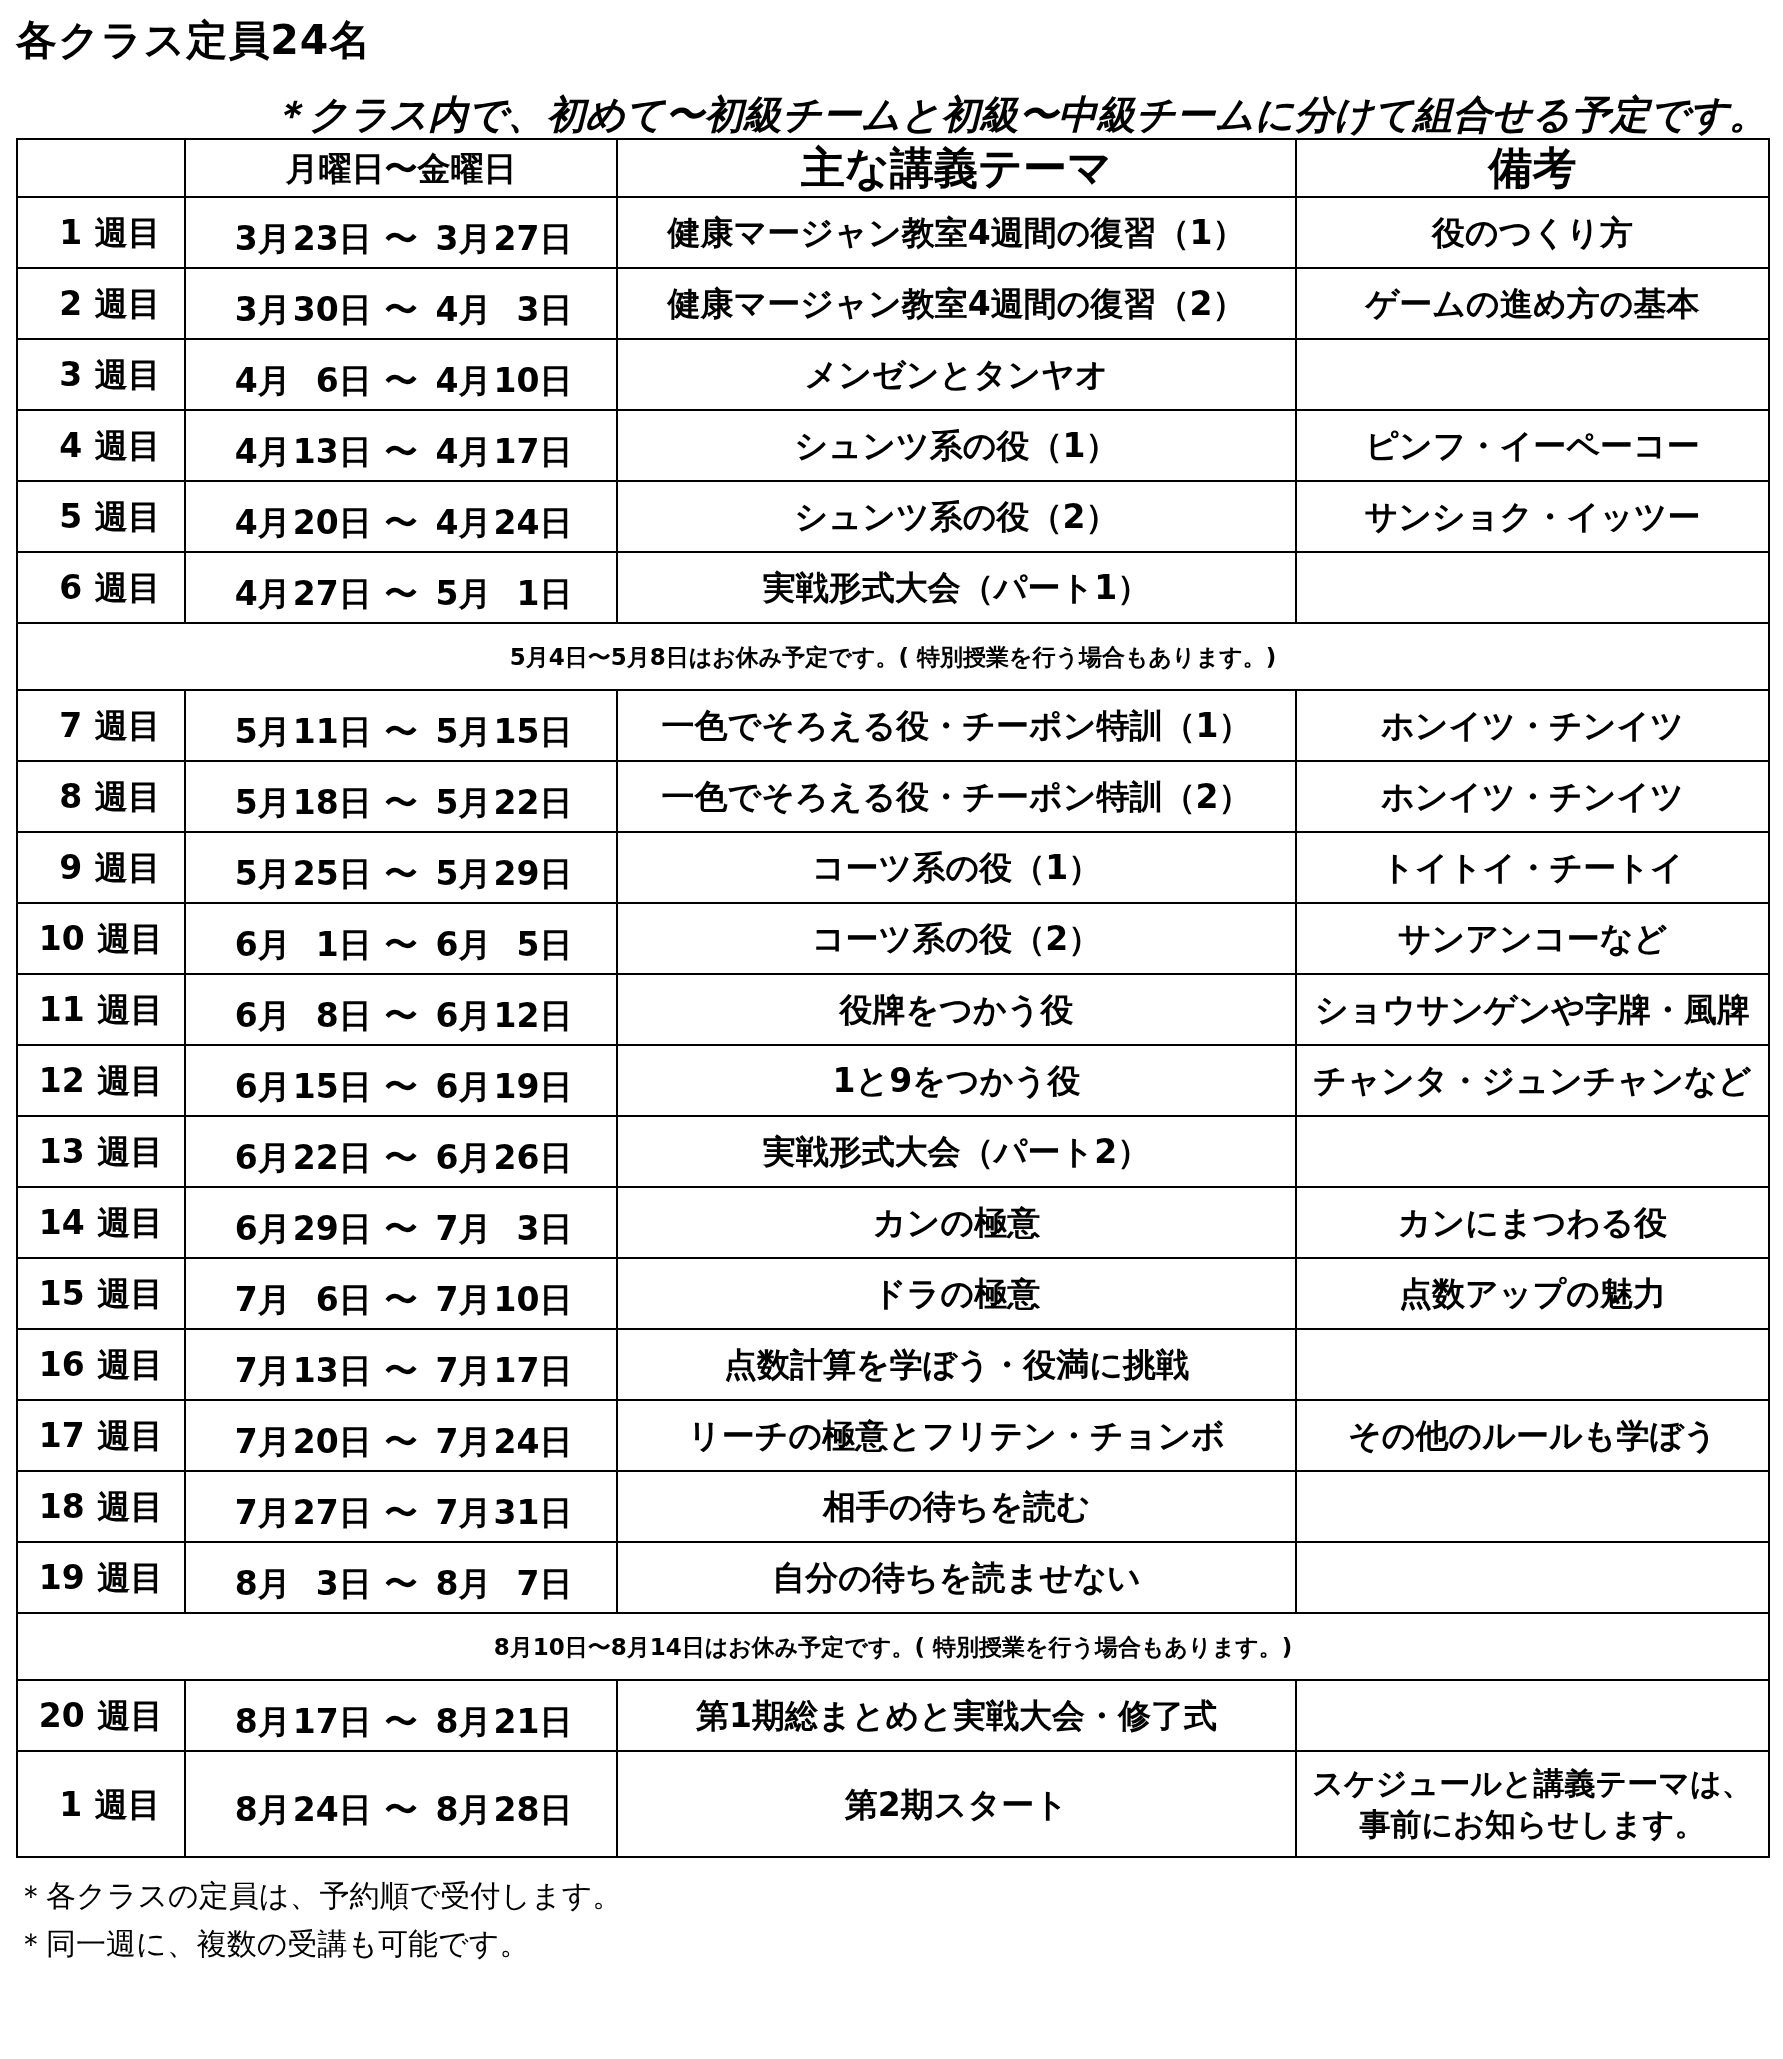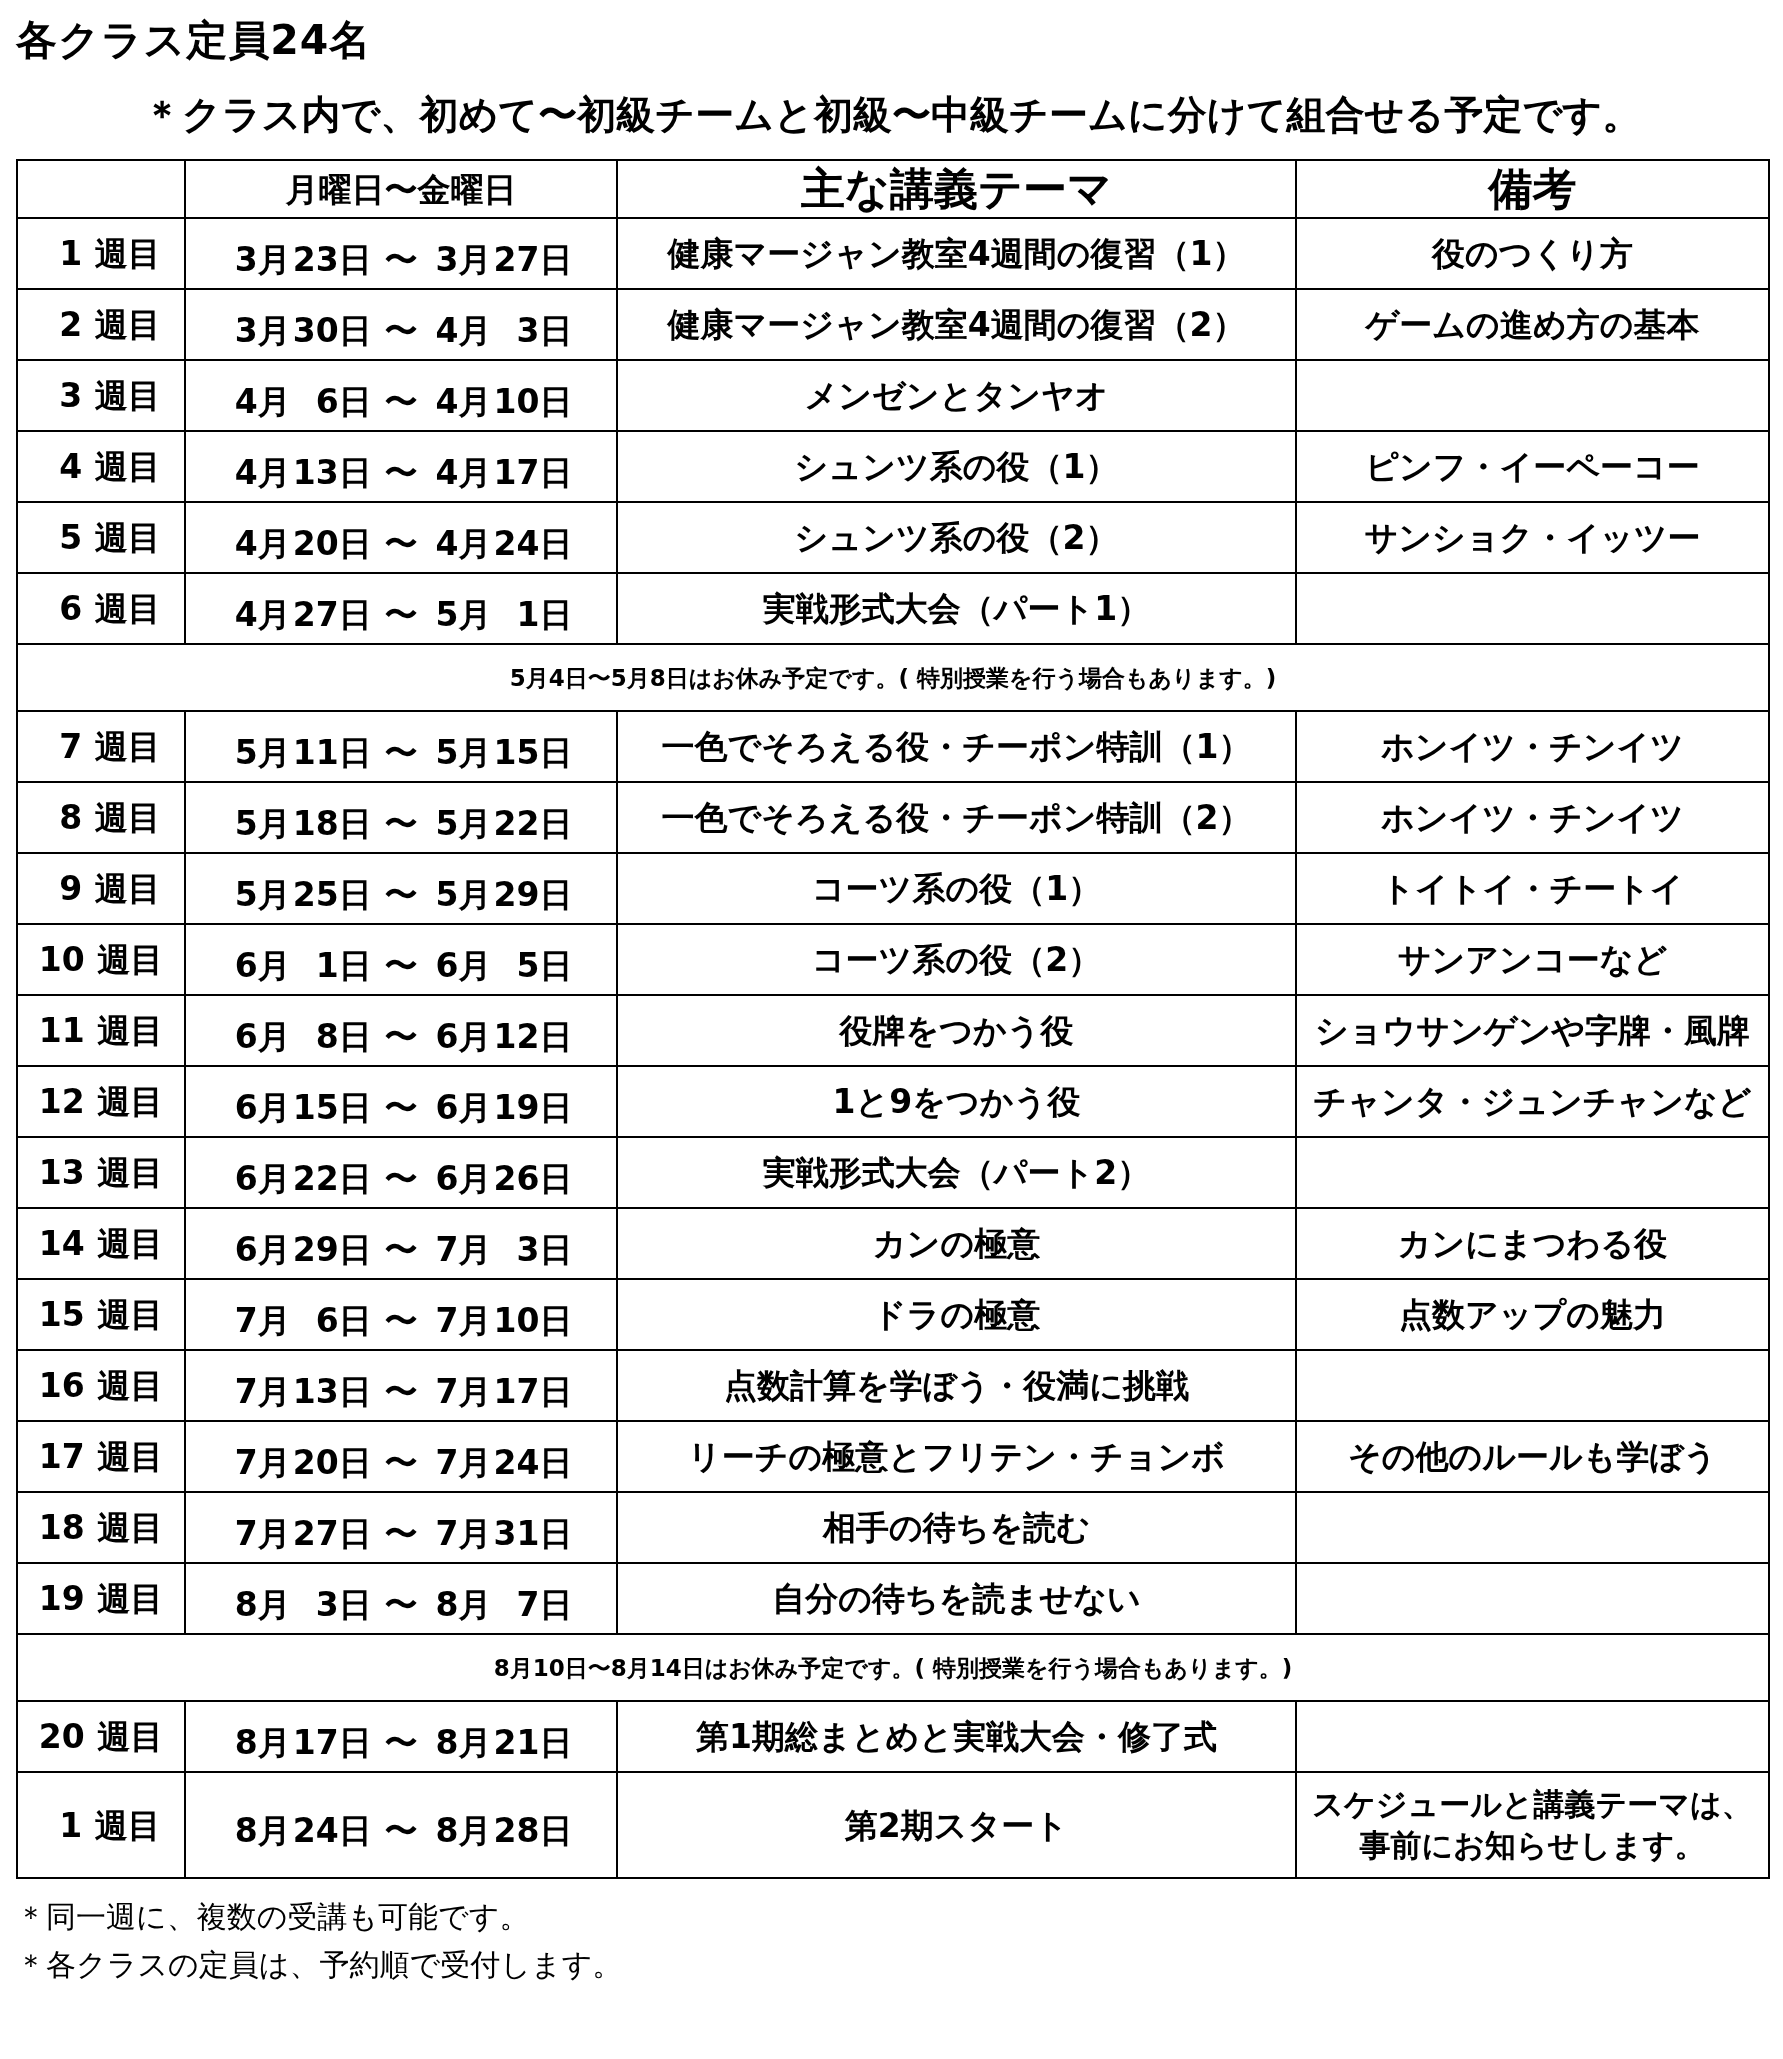--- a/index.html
+++ b/index.html
@@ -23,27 +23,27 @@
   }
   .title {
     text-align: left;
     font-size: 41px;
     font-weight: bold;
     letter-spacing: 0.9px;
     padding-top: 16px;
     line-height: 1.2;
   }
   .subtitle {
-    text-align: center;
+    text-align: right;
     font-size: 39px;
     font-weight: bold;
     letter-spacing: 0px;
     padding-top: 26.5px;
-    padding-bottom: 21px;
     line-height: 1.2;
+    font-style: italic;
   }
   table.schedule {
     border-collapse: collapse;
     width: 1752px;
     margin: 0 auto;
     table-layout: fixed;
   }
   table.schedule td, table.schedule th {
     border: 2.6px solid #000000;
     padding: 0;
@@ -733,18 +733,18 @@
             <div class="note-two-line">
               <div>スケジュールと講義テーマは、</div>
               <div>事前にお知らせします。</div>
             </div>
           </td>
         </tr>
       </tbody>
   </table>
 
   <div class="footnotes">
+    <div class="footnote">＊各クラスの定員は、予約順で受付します。</div>
     <div class="footnote">＊同一週に、複数の受講も可能です。</div>
-    <div class="footnote">＊各クラスの定員は、予約順で受付します。</div>
   </div>
 
 </div>
 
 
 </body></html>

